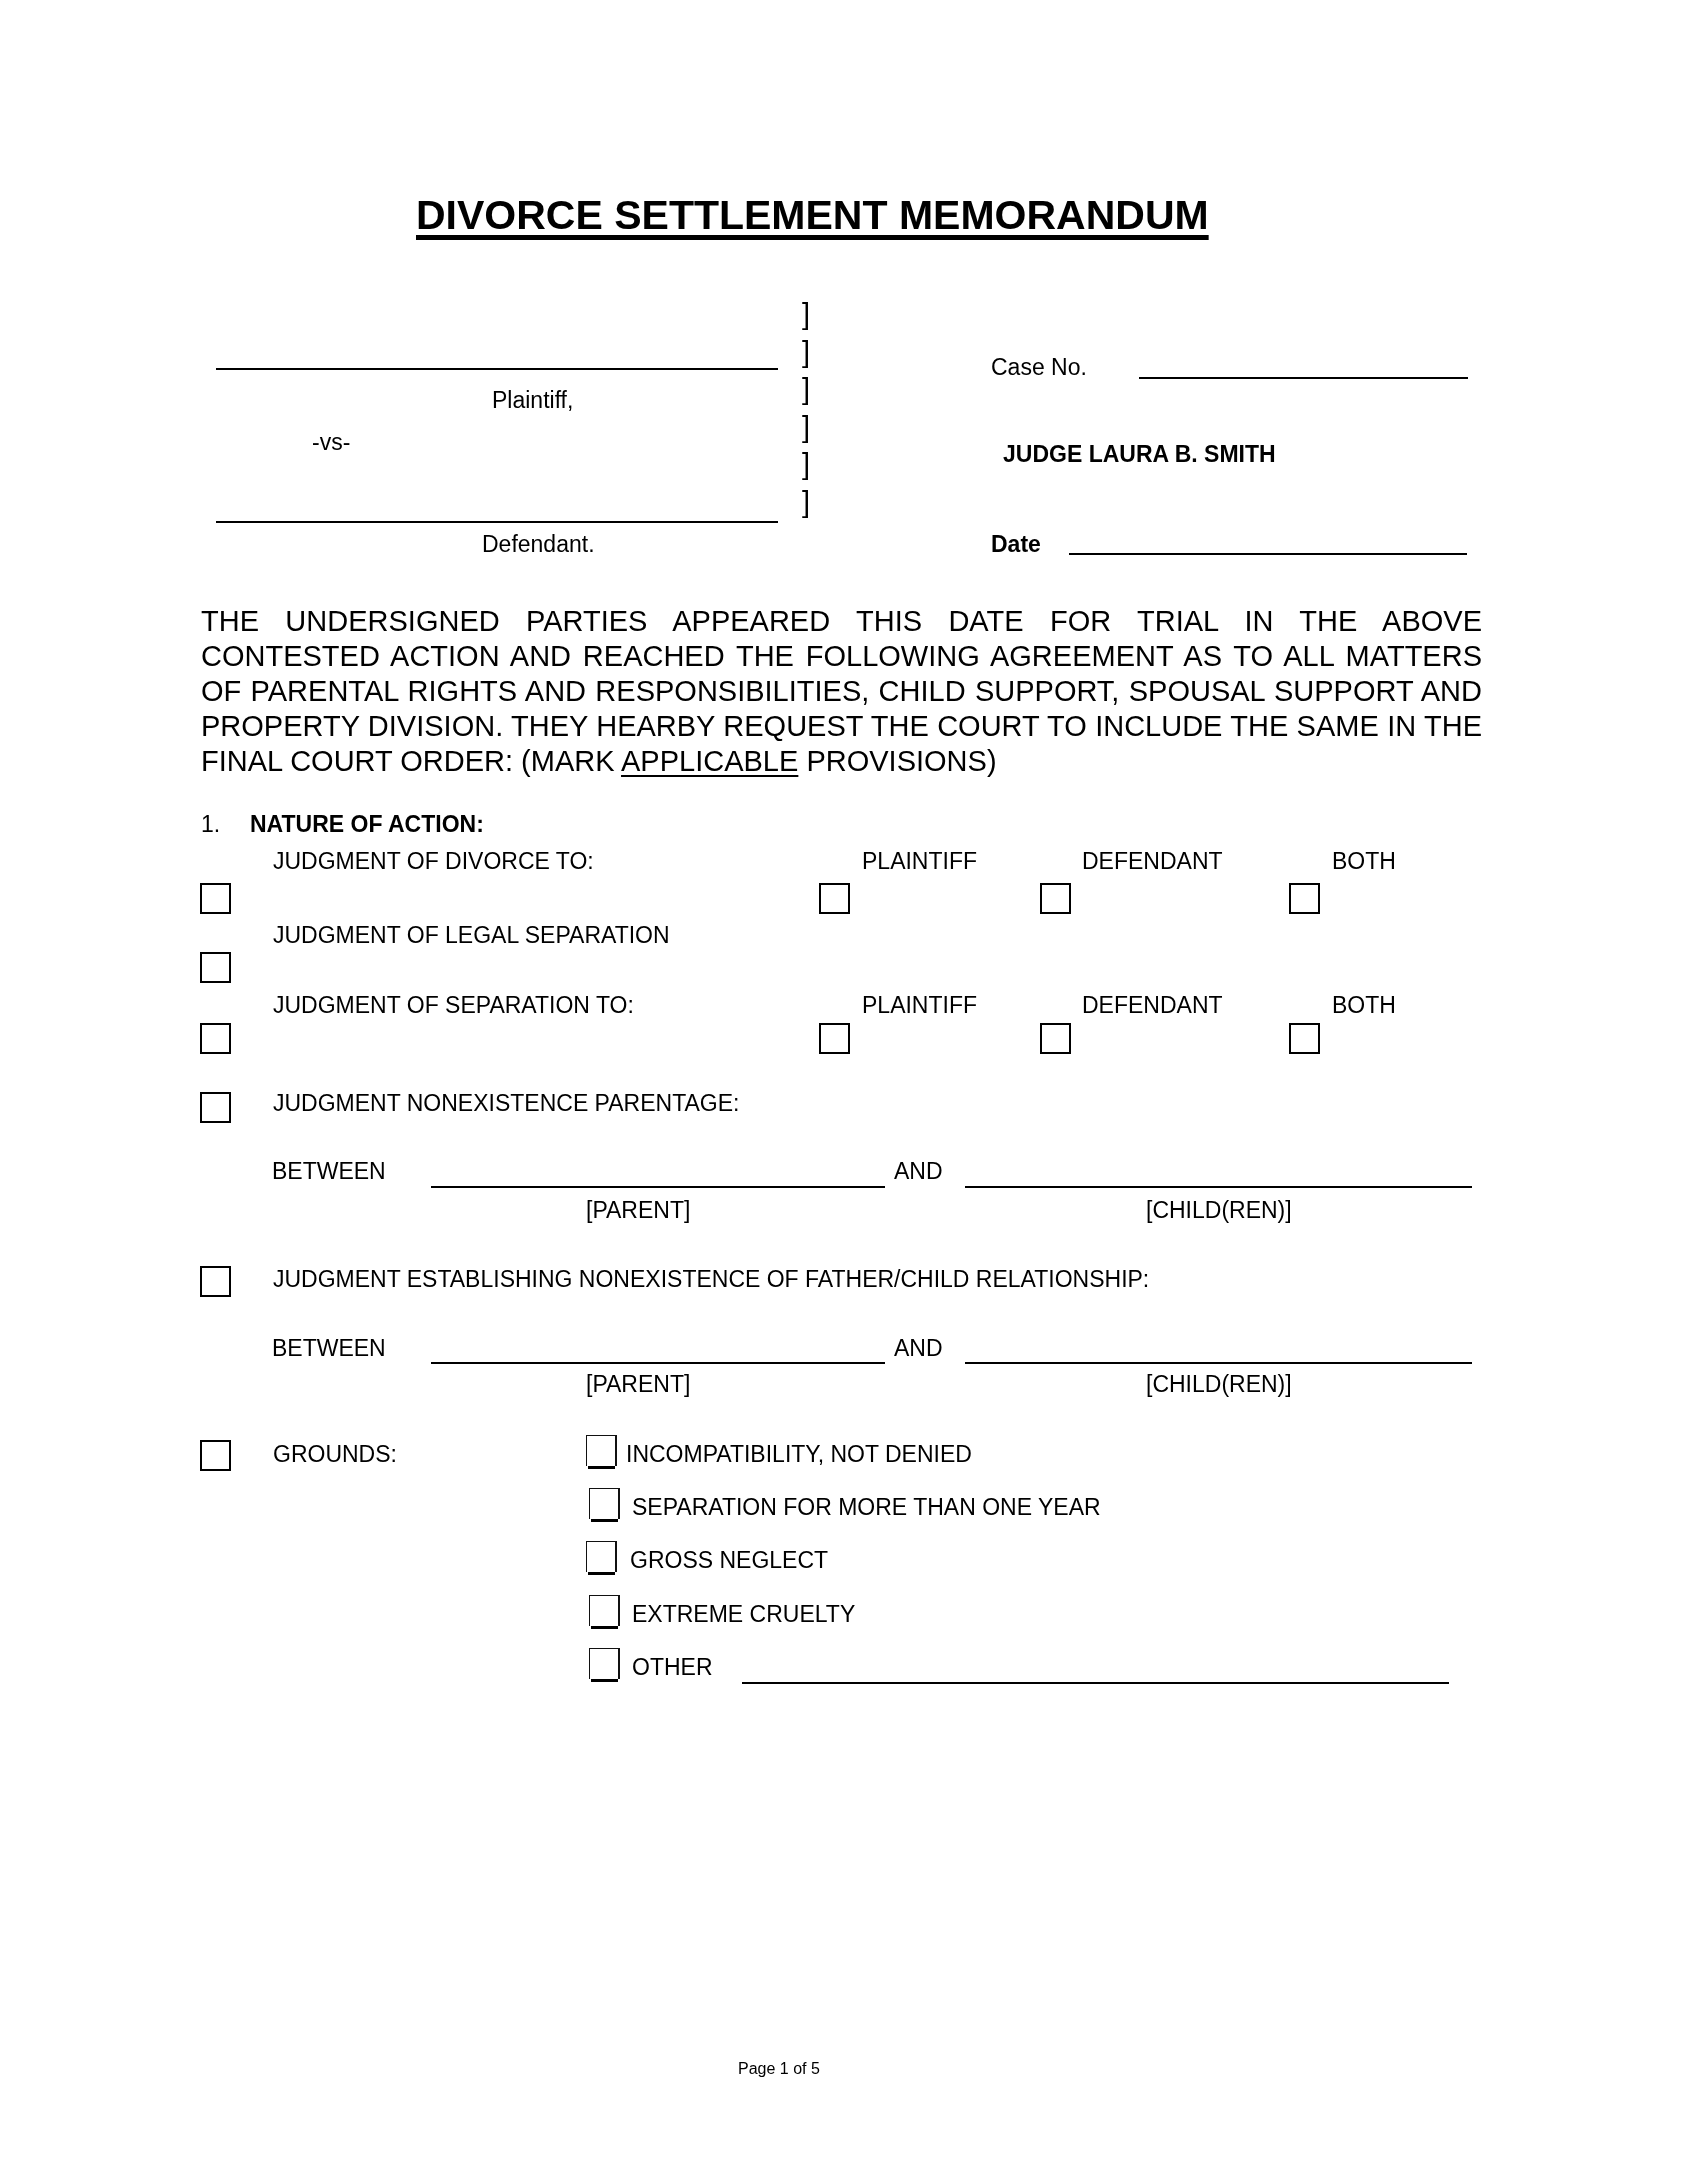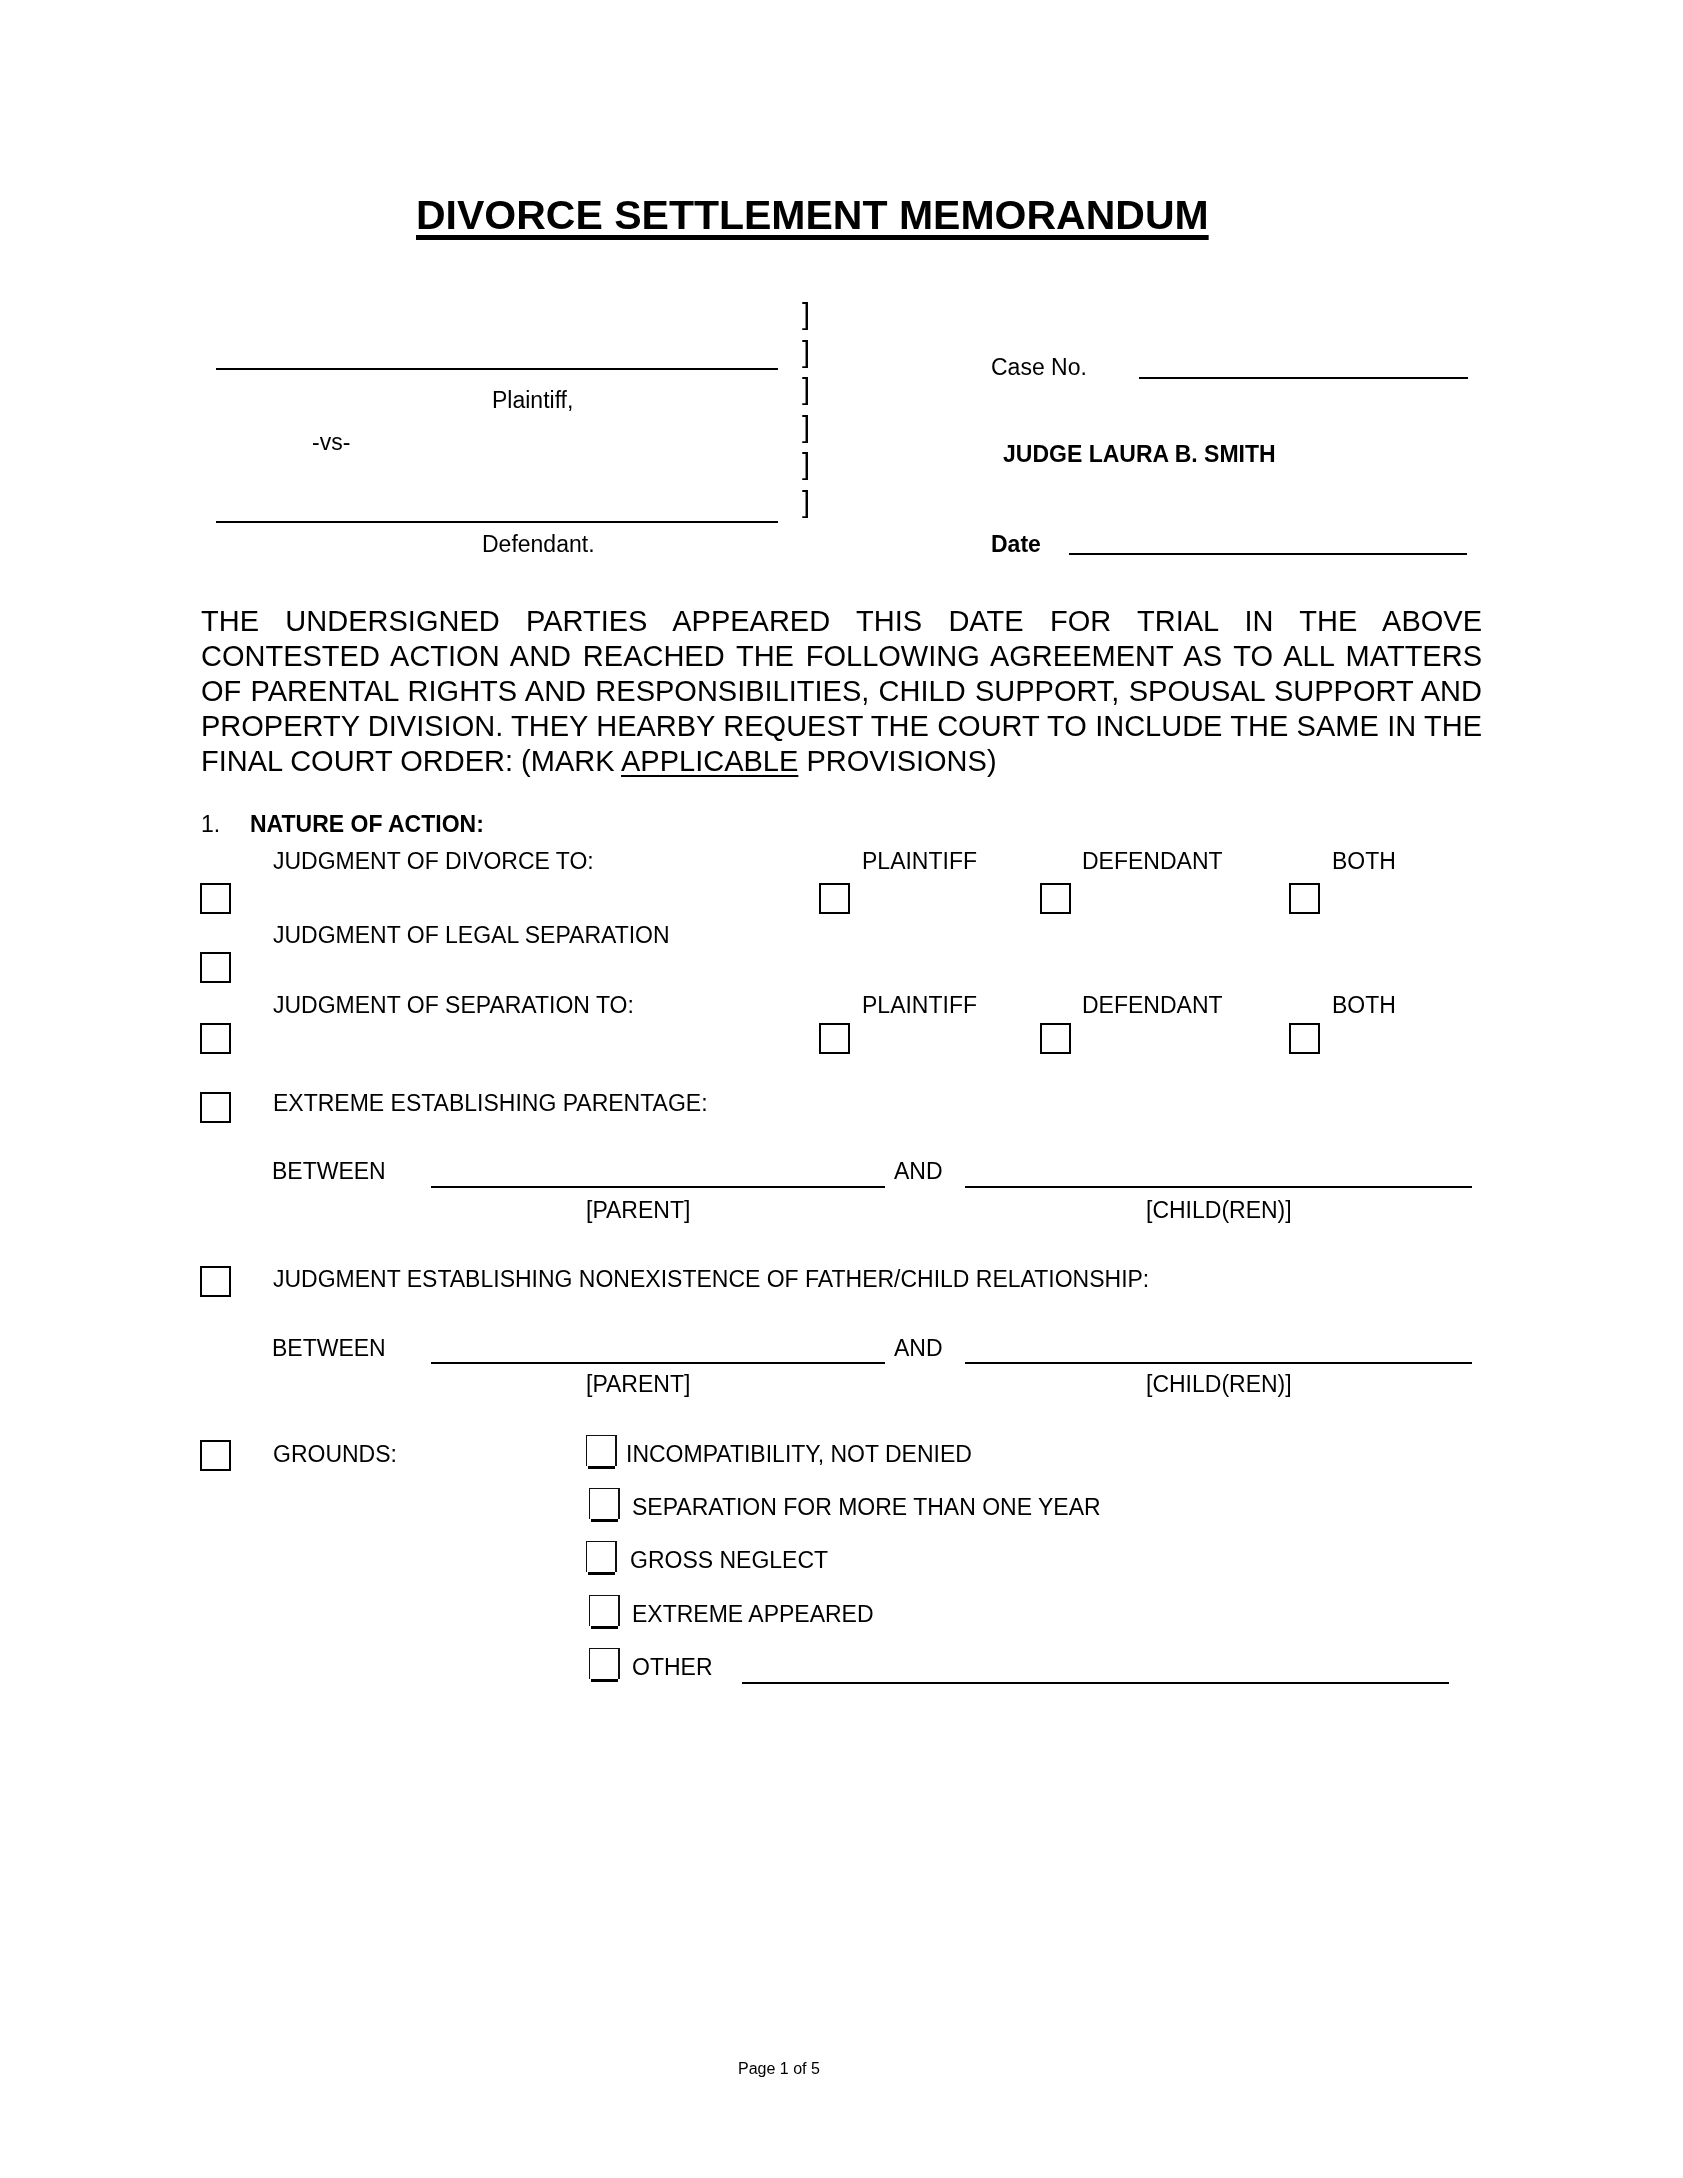--- a/index.html
+++ b/index.html
@@ -65,21 +65,21 @@
 <div class="abs t" style="left:273px;top:994px;">JUDGMENT OF SEPARATION TO:</div>
 <div class="cb" style="left:200px;top:1023px;"></div>
 <div class="abs t" style="left:862px;top:994px;">PLAINTIFF</div>
 <div class="cb" style="left:819px;top:1023px;"></div>
 <div class="abs t" style="left:1082px;top:994px;">DEFENDANT</div>
 <div class="cb" style="left:1040px;top:1023px;"></div>
 <div class="abs t" style="left:1332px;top:994px;">BOTH</div>
 <div class="cb" style="left:1289px;top:1023px;"></div>
 
 <div class="cb" style="left:200px;top:1092px;"></div>
-<div class="abs t" style="left:273px;top:1092px;">EXTREME ESTABLISHING PARENTAGE:</div>
+<div class="abs t" style="left:273px;top:1092px;">JUDGMENT NONEXISTENCE PARENTAGE:</div>
 <div class="abs t" style="left:272px;top:1160px;">BETWEEN</div>
 <div class="line" style="left:431px;top:1186px;width:454px;"></div>
 <div class="abs t" style="left:894px;top:1160px;">AND</div>
 <div class="line" style="left:965px;top:1186px;width:507px;"></div>
 <div class="abs t" style="left:586px;top:1199px;">[PARENT]</div>
 <div class="abs t" style="left:1146px;top:1199px;">[CHILD(REN)]</div>
 
 <div class="cb" style="left:200px;top:1266px;"></div>
 <div class="abs t" style="left:273px;top:1268px;">JUDGMENT ESTABLISHING NONEXISTENCE OF FATHER/CHILD RELATIONSHIP:</div>
 <div class="abs t" style="left:272px;top:1337px;">BETWEEN</div>
@@ -95,20 +95,20 @@
 <div class="cb2" style="left:586px;top:1435px;"></div>
 <div class="abs t" style="left:626px;top:1443px;">INCOMPATIBILITY, NOT DENIED</div>
 
 <div class="cb2" style="left:589px;top:1488px;"></div>
 <div class="abs t" style="left:632px;top:1496px;">SEPARATION FOR MORE THAN ONE YEAR</div>
 
 <div class="cb2" style="left:586px;top:1541px;"></div>
 <div class="abs t" style="left:630px;top:1549px;">GROSS NEGLECT</div>
 
 <div class="cb2" style="left:589px;top:1595px;"></div>
-<div class="abs t" style="left:632px;top:1603px;">EXTREME APPEARED</div>
+<div class="abs t" style="left:632px;top:1603px;">EXTREME CRUELTY</div>
 
 <div class="cb2" style="left:589px;top:1648px;"></div>
 <div class="abs t" style="left:632px;top:1656px;">OTHER</div>
 <div class="line" style="left:742px;top:1682px;width:707px;"></div>
 
 <div class="abs footer">Page 1 of 5</div>
 
 
 </body></html>

